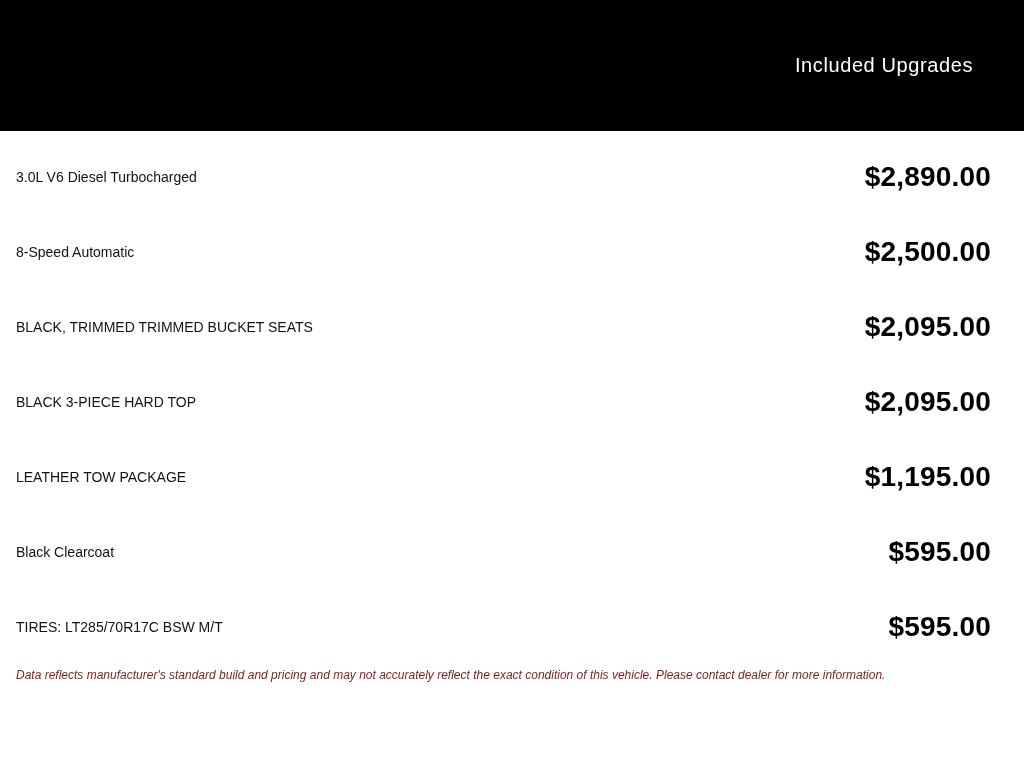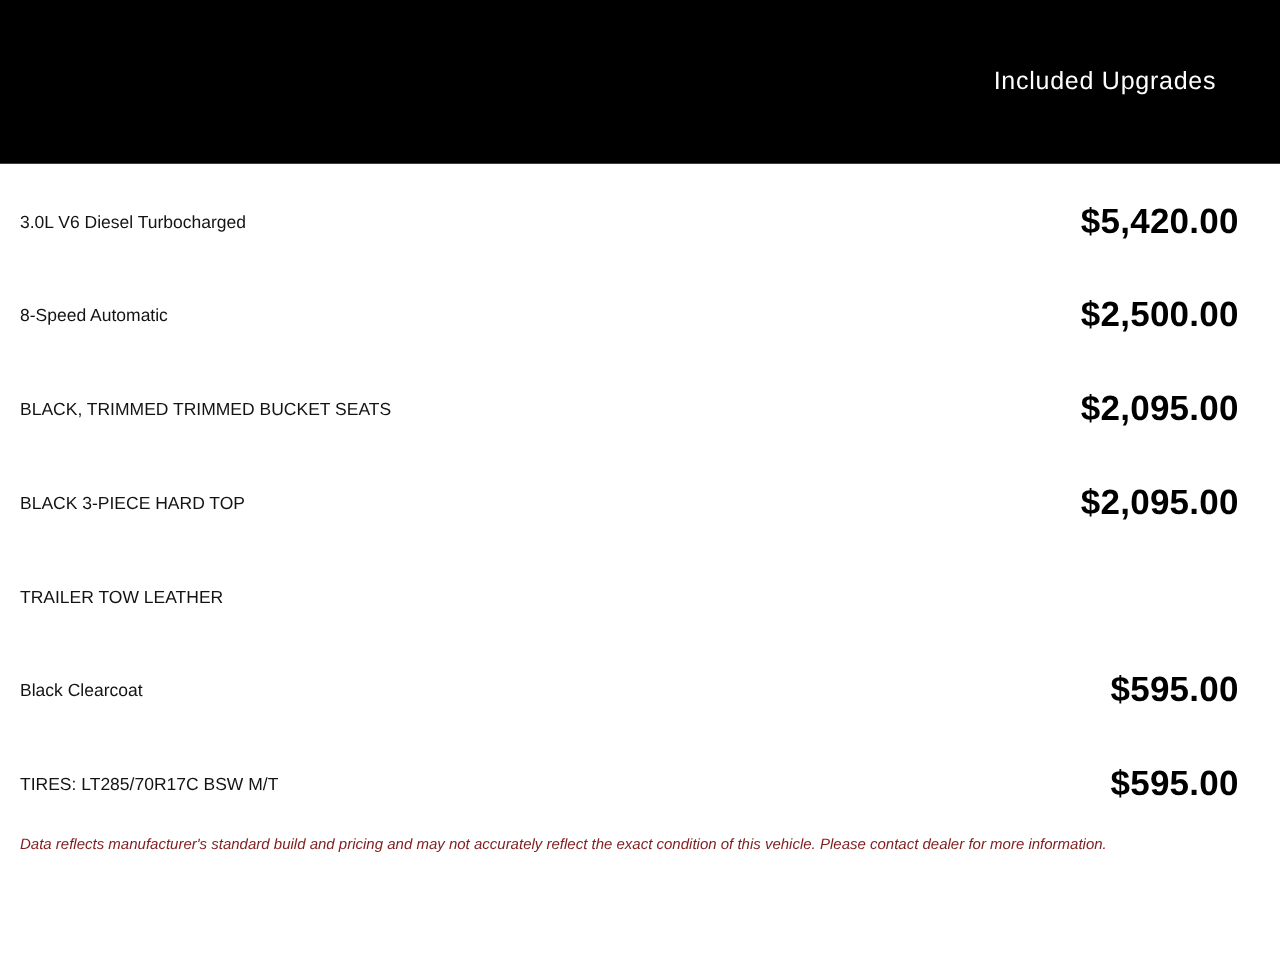--- a/index.html
+++ b/index.html
@@ -75,40 +75,41 @@
   <div class="header-title">Included Upgrades</div>
 </div>
 
 <div class="content">
 
 
   <div class="rows-container">
 
     <div class="upgrade-row">
       <span class="upgrade-name">3.0L V6 Diesel Turbocharged</span>
-      <span class="upgrade-price">$5,420.00</span>
+      <span class="upgrade-price">$2,890.00</span>
     </div>
 
     <div class="upgrade-row">
       <span class="upgrade-name">8-Speed Automatic</span>
       <span class="upgrade-price">$2,500.00</span>
     </div>
 
     <div class="upgrade-row">
       <span class="upgrade-name">BLACK, TRIMMED TRIMMED BUCKET SEATS</span>
       <span class="upgrade-price">$2,095.00</span>
     </div>
 
     <div class="upgrade-row">
       <span class="upgrade-name">BLACK 3-PIECE HARD TOP</span>
       <span class="upgrade-price">$2,095.00</span>
     </div>
 
     <div class="upgrade-row">
-      <span class="upgrade-name">TRAILER TOW LEATHER</span>
+      <span class="upgrade-name">LEATHER TOW PACKAGE</span>
+      <span class="upgrade-price">$1,195.00</span>
     </div>
 
     <div class="upgrade-row">
       <span class="upgrade-name">Black Clearcoat</span>
       <span class="upgrade-price">$595.00</span>
     </div>
 
     <div class="upgrade-row">
       <span class="upgrade-name">TIRES: LT285/70R17C BSW M/T</span>
       <span class="upgrade-price">$595.00</span>

